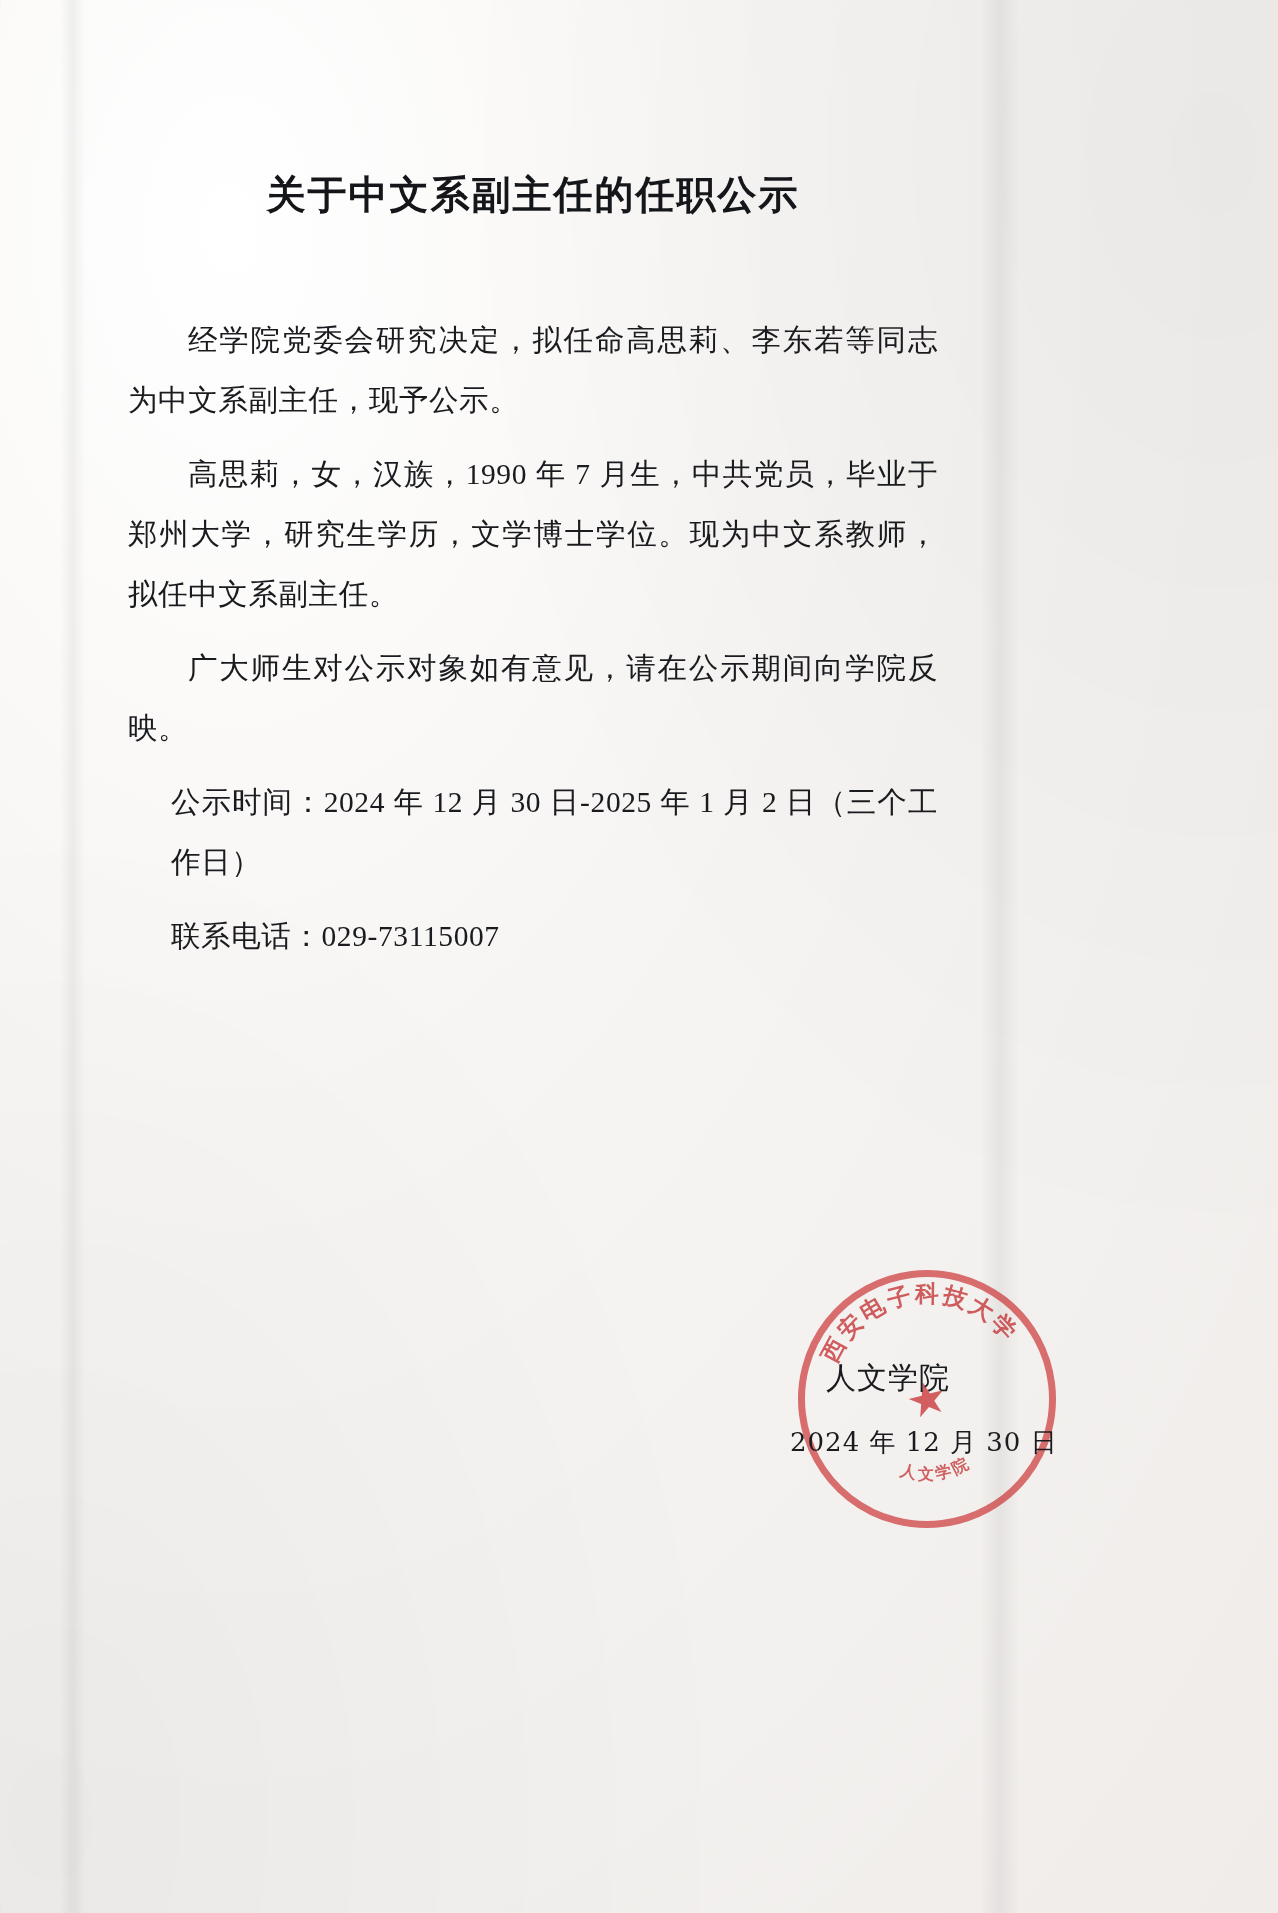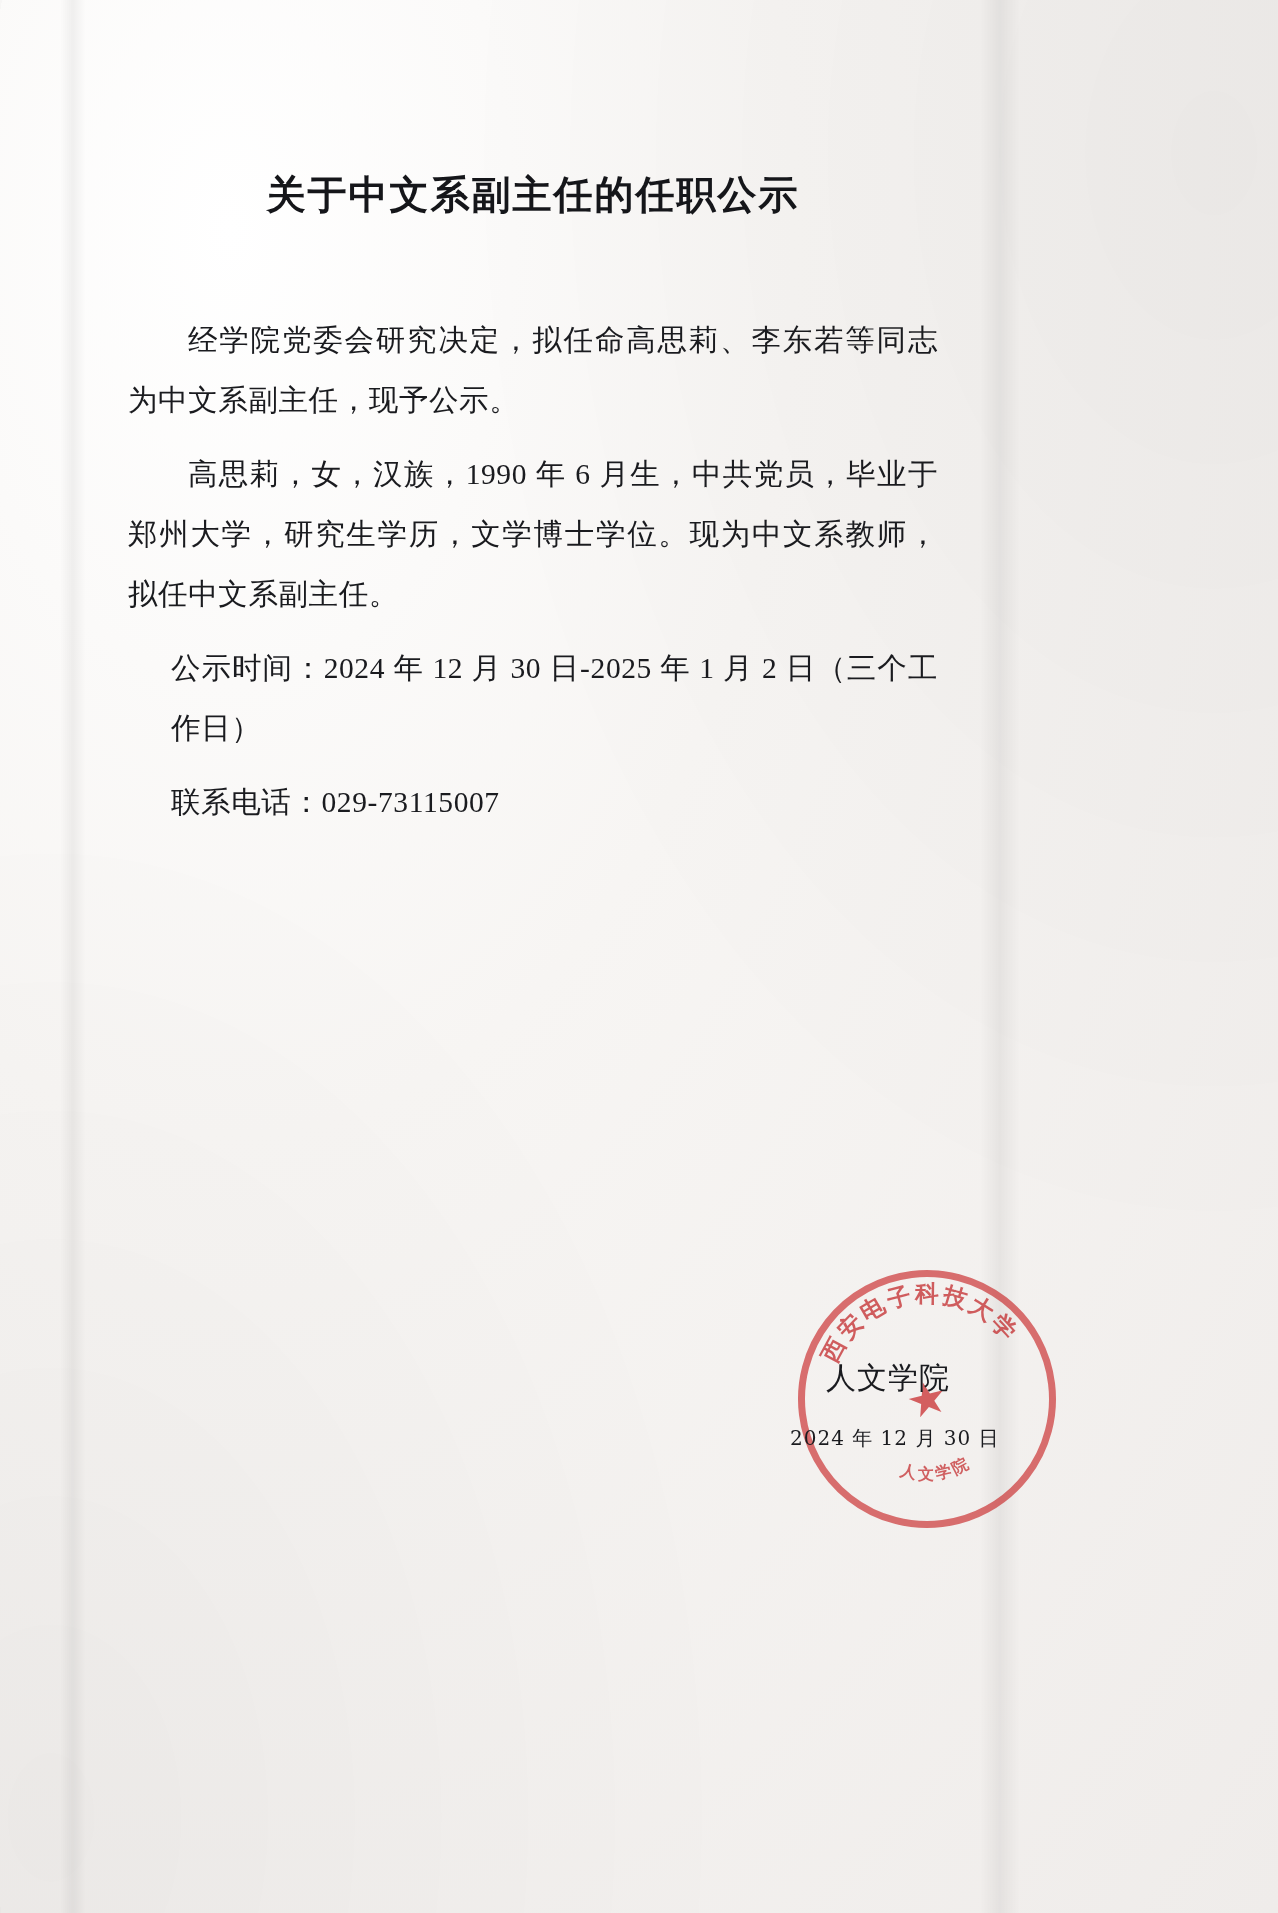--- a/index.html
+++ b/index.html
@@ -140,40 +140,41 @@
     top: 88px;
     font-size: 30px;
     color: #1a1b1f;
     letter-spacing: 1px;
     white-space: nowrap;
   }
   .sign-date {
     position: absolute;
     left: -8px;
     top: 155px;
-    font-size: 20px;
+    font-size: 26px;
     color: #1a1b1f;
     letter-spacing: 1px;
     white-space: nowrap;
   }
 </style>
 </head>
 <body>
 
 <div class="page">
   <div class="texture"></div>
   <div class="crease" style="left:60px;top:0;width:26px;height:1913px;"></div>
   <div class="crease" style="left:980px;top:0;width:40px;height:1913px;"></div>
 
   <div class="doc">
     <h1 class="title">关于中文系副主任的任职公示</h1>
 
     <div class="body-block">
       <p class="para">经学院党委会研究决定，拟任命高思莉、李东若等同志为中文系副主任，现予公示。</p>
-      <p class="para">高思莉，女，汉族，1990 年 6 月生，中共党员，毕业于郑州大学，研究生学历，文学博士学位。现为中文系教师，拟任中文系副主任。</p>
+      <p class="para">高思莉，女，汉族，1990 年 7 月生，中共党员，毕业于郑州大学，研究生学历，文学博士学位。现为中文系教师，拟任中文系副主任。</p>
+      <p class="para">广大师生对公示对象如有意见，请在公示期间向学院反映。</p>
 
       <div class="footer-lines">
         <p class="para noindent tight">公示时间：2024 年 12 月 30 日-2025 年 1 月 2 日（三个工作日）</p>
         <p class="para noindent">联系电话：029-73115007</p>
       </div>
     </div>
   </div>
 
   <div class="stamp-area">
     <div class="stamp">

